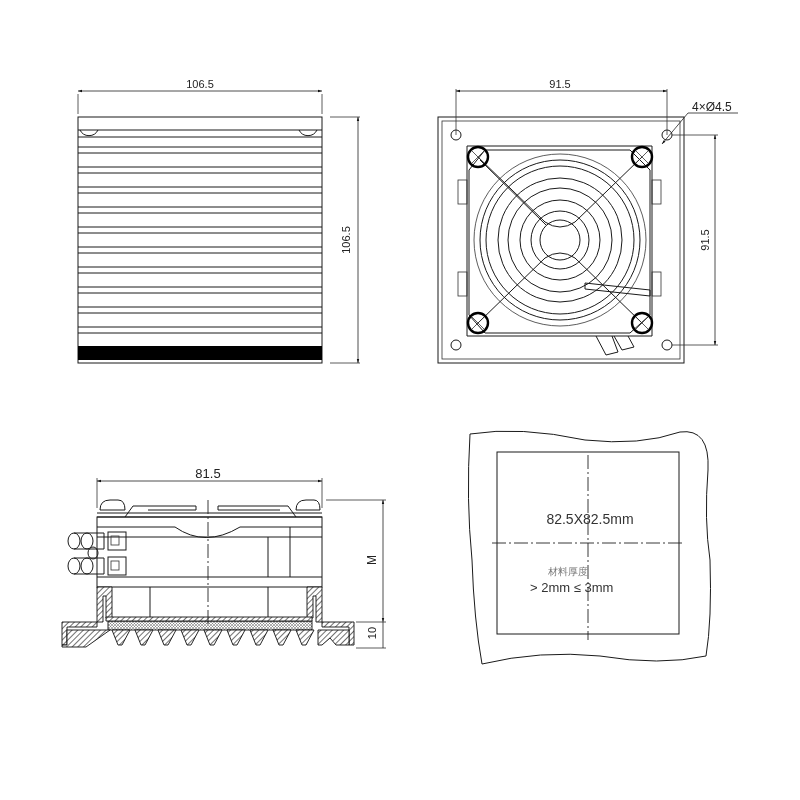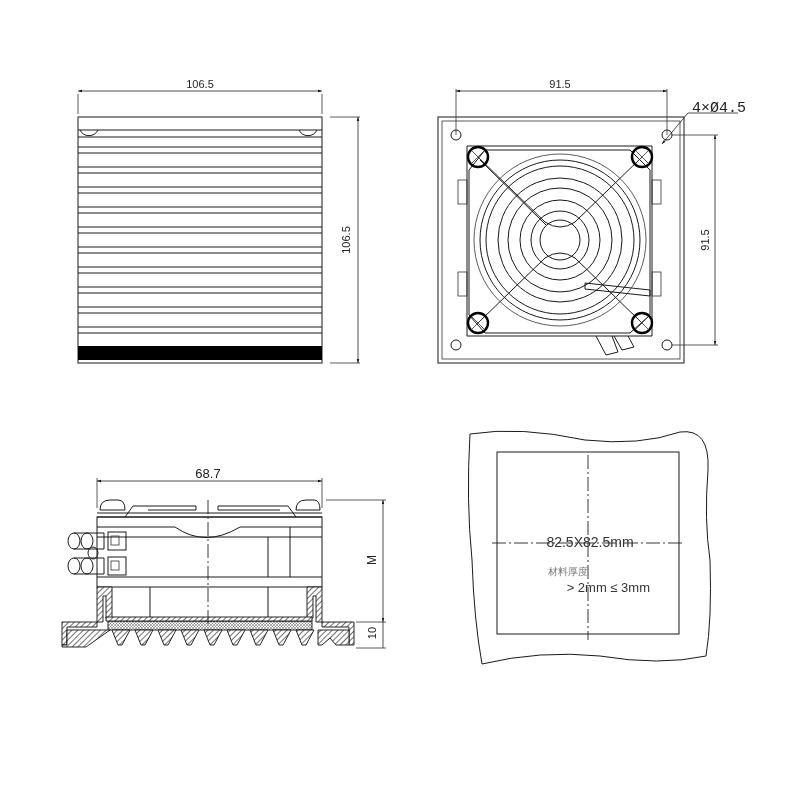--- a/index.html
+++ b/index.html
@@ -218,22 +218,22 @@
     <rect class="ln" x="497" y="452" width="182" height="182"></rect>
     <line class="center" x1="588" y1="455" x2="588" y2="640"></line>
     <line class="center" x1="492" y1="543" x2="682" y2="543"></line>
   </g>
 </svg>
 
 <div style="position:absolute;left:180px;top:78px;width:40px;text-align:center;font-size:11px;color:#222;">106.5</div>
 <div style="position:absolute;left:326px;top:234px;width:40px;text-align:center;font-size:11px;color:#222;transform:rotate(-90deg);">106.5</div>
 
 <div style="position:absolute;left:545px;top:78px;width:30px;text-align:center;font-size:11px;color:#222;">91.5</div>
-<div style="position:absolute;left:692px;top:100px;width:50px;text-align:center;font-size:15px;color:#222;font-family:Liberation Mono, monospace;">4×Ø4.5</div>
+<div style="position:absolute;left:692px;top:100px;width:50px;text-align:left;font-size:12px;color:#222;">4×Ø4.5</div>
 <div style="position:absolute;left:690px;top:234px;width:30px;text-align:center;font-size:11px;color:#222;transform:rotate(-90deg);">91.5</div>
 
-<div style="position:absolute;left:192px;top:466px;width:32px;text-align:center;font-size:13px;color:#222;">68.7</div>
+<div style="position:absolute;left:192px;top:466px;width:32px;text-align:center;font-size:13px;color:#222;">81.5</div>
 <div style="position:absolute;left:362px;top:553px;width:20px;text-align:center;font-size:12px;color:#222;transform:rotate(-90deg);">M</div>
 <div style="position:absolute;left:362px;top:627px;width:20px;text-align:center;font-size:11px;color:#222;transform:rotate(-90deg);">10</div>
 
-<div style="position:absolute;left:520px;top:511px;width:140px;text-align:center;font-size:14px;color:#333;margin-top:23px;">82.5X82.5mm</div>
+<div style="position:absolute;left:520px;top:511px;width:140px;text-align:center;font-size:14px;color:#333;">82.5X82.5mm</div>
 <div style="position:absolute;left:548px;top:565px;width:80px;text-align:left;font-size:10px;color:#777;">材料厚度</div>
-<div style="position:absolute;left:530px;top:580px;width:120px;text-align:right;font-size:13px;color:#333;">&gt; 2mm ≤ 3mm</div>
+<div style="position:absolute;left:530px;top:580px;width:120px;text-align:left;font-size:13px;color:#333;">&gt; 2mm ≤ 3mm</div>
 
 </body></html>

